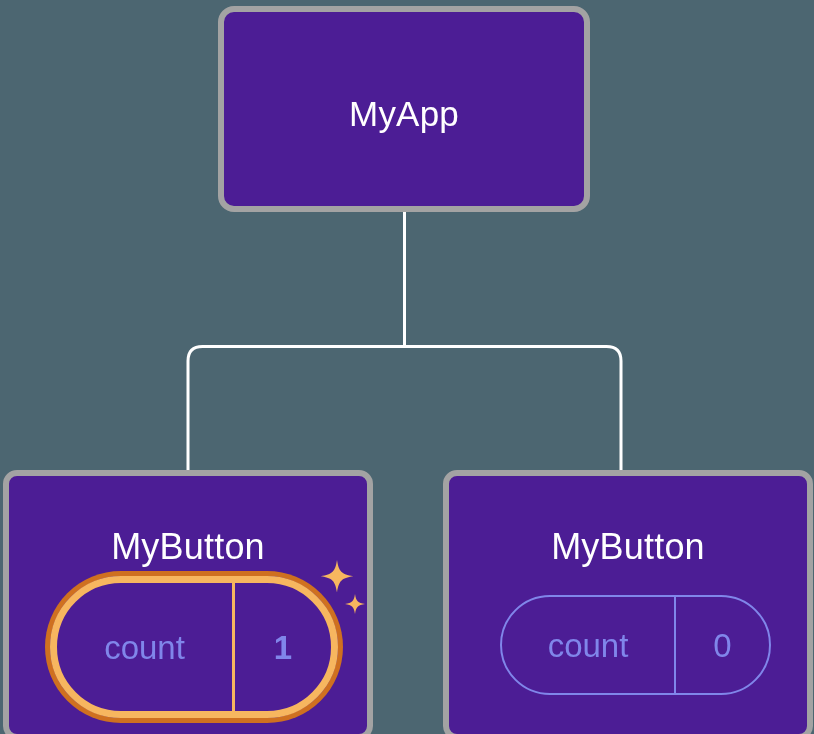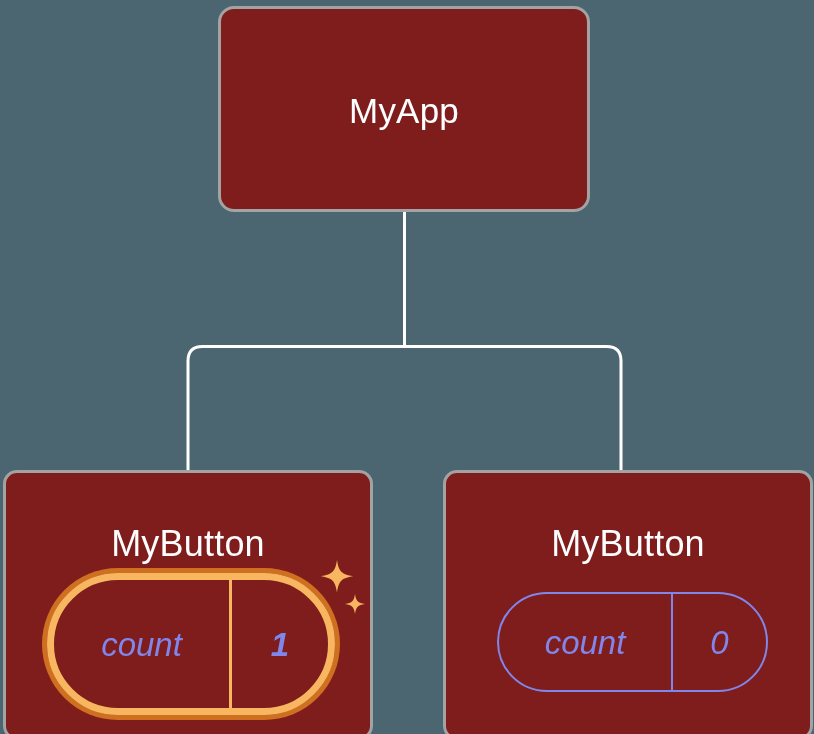--- a/index.html
+++ b/index.html
@@ -27,22 +27,22 @@
     left: 0;
     top: 0;
     width: 814px;
     height: 734px;
     pointer-events: none;
   }
 
   
   .node {
     position: absolute;
-    background: #7f1d1d;
-    border: 3px solid #a3a3a3;
+    background: #4c1d95;
+    border: 6px solid #a3a3a3;
     border-radius: 14px;
     box-sizing: border-box;
   }
   .node-app {
     left: 218px;
     top: 6px;
     width: 372px;
     height: 206px;
     border-radius: 16px;
   }
@@ -77,21 +77,20 @@
     top: 50px;
     font-size: 36px;
   }
 
   
   .pill {
     position: absolute;
     box-sizing: border-box;
     display: flex;
     align-items: stretch;
-    font-style: italic;
   }
 
   
   .pill-plain {
     left: 51px;
     top: 119px;
     width: 271px;
     height: 100px;
     border: 2px solid #8086ea;
     border-radius: 50px;

